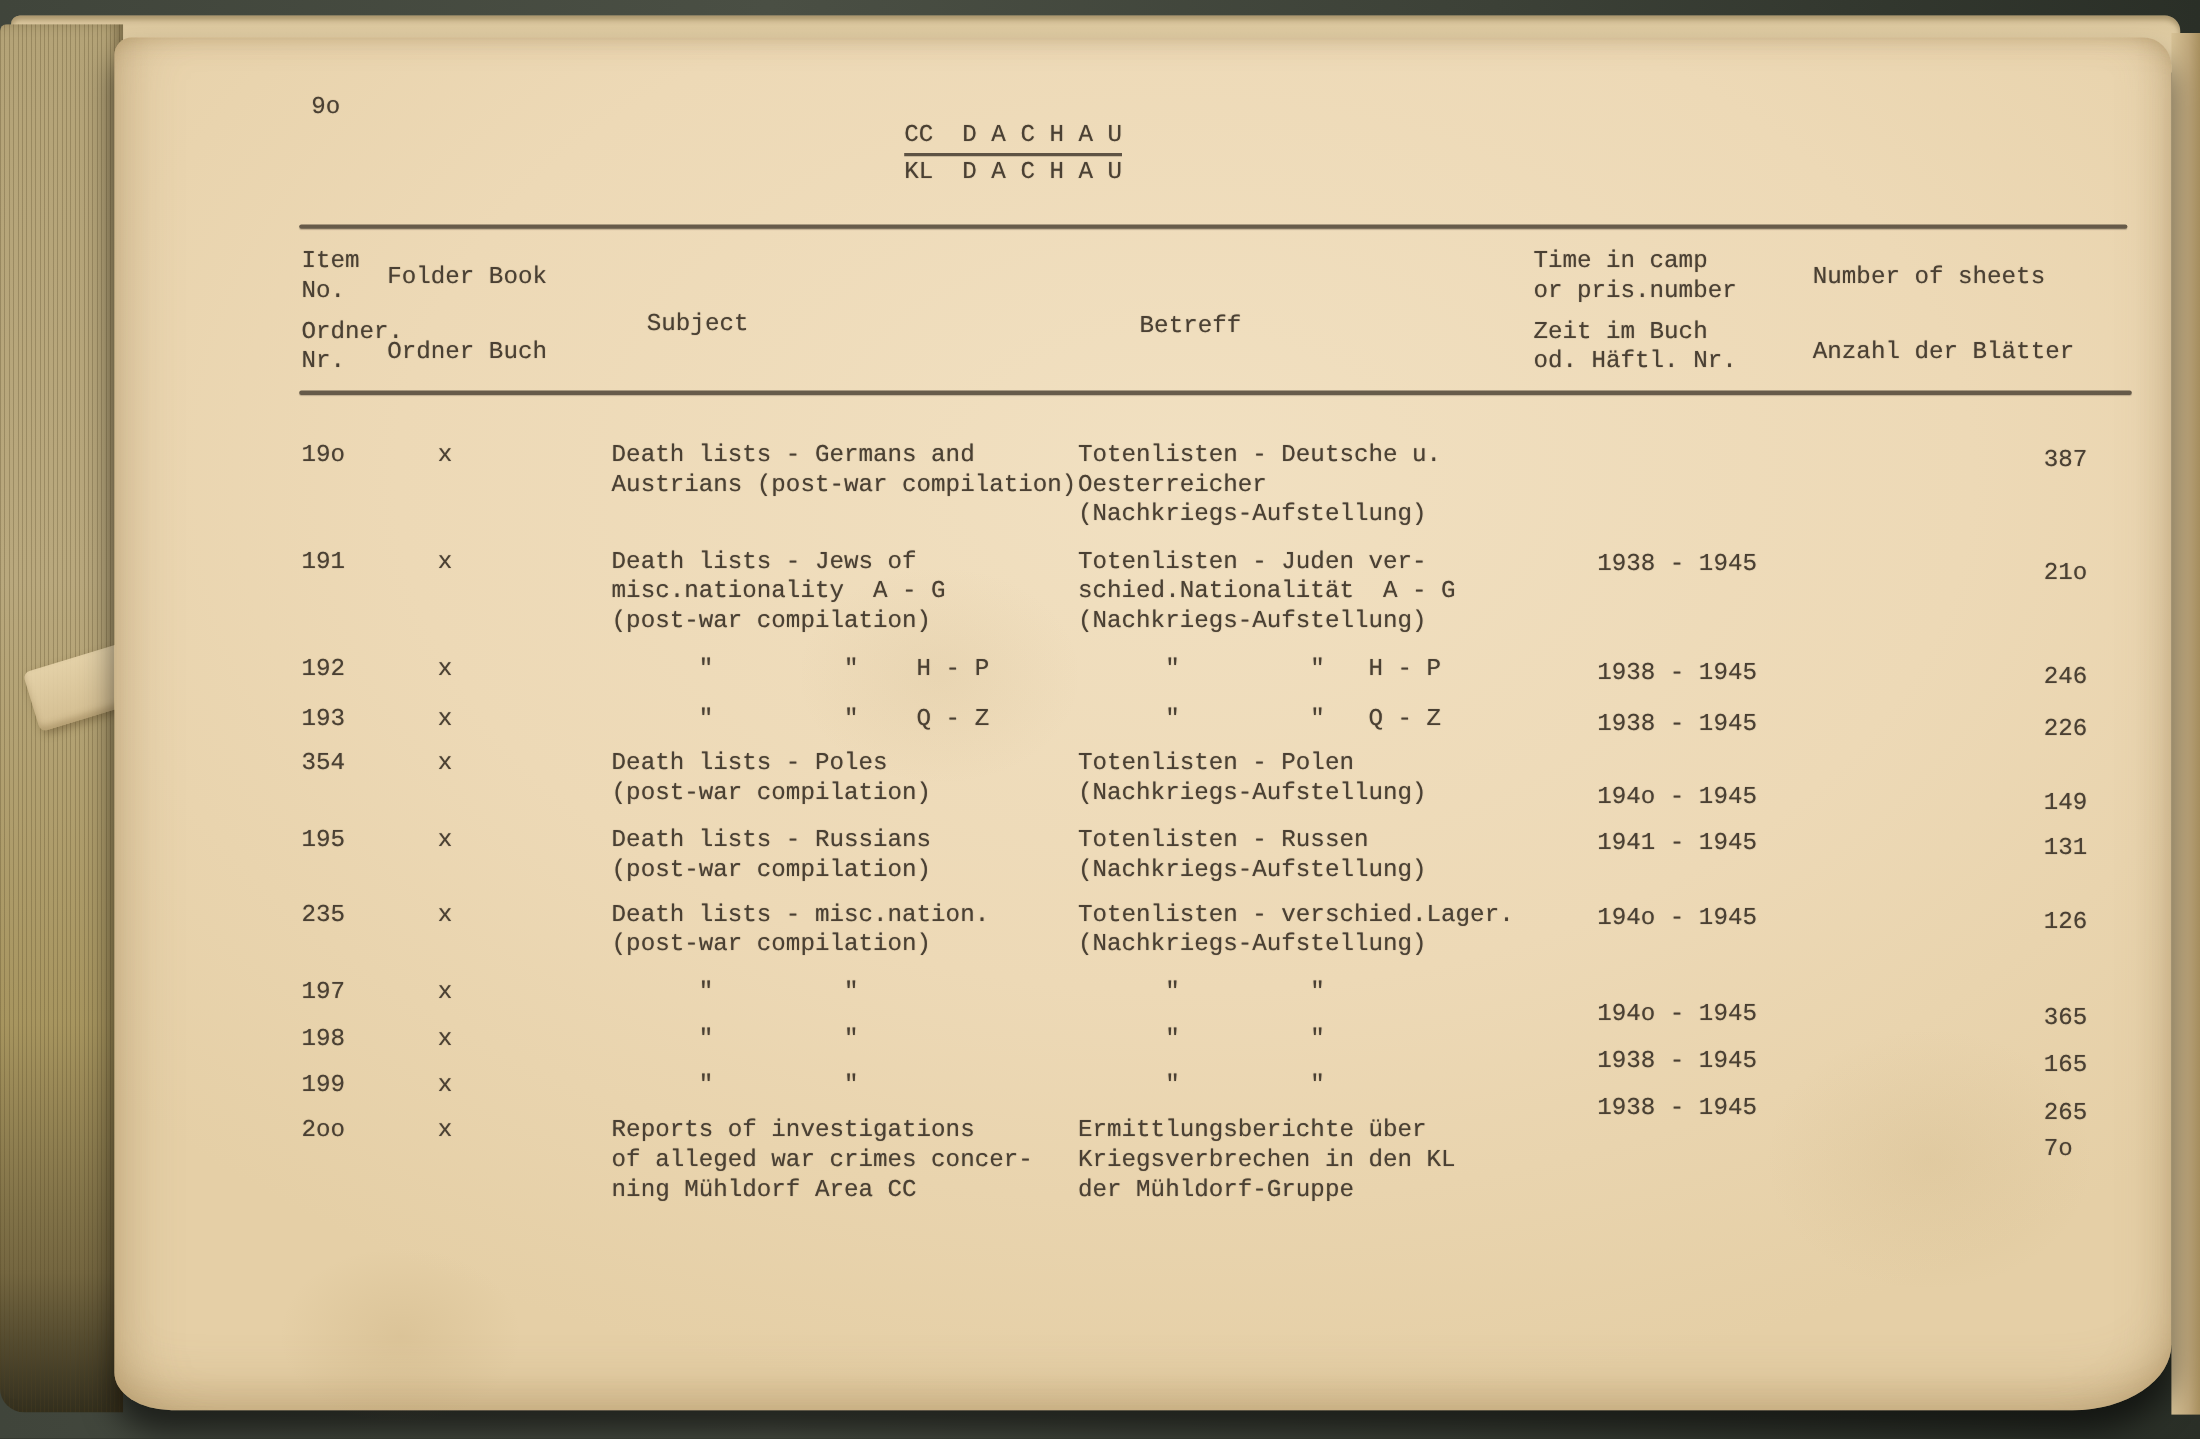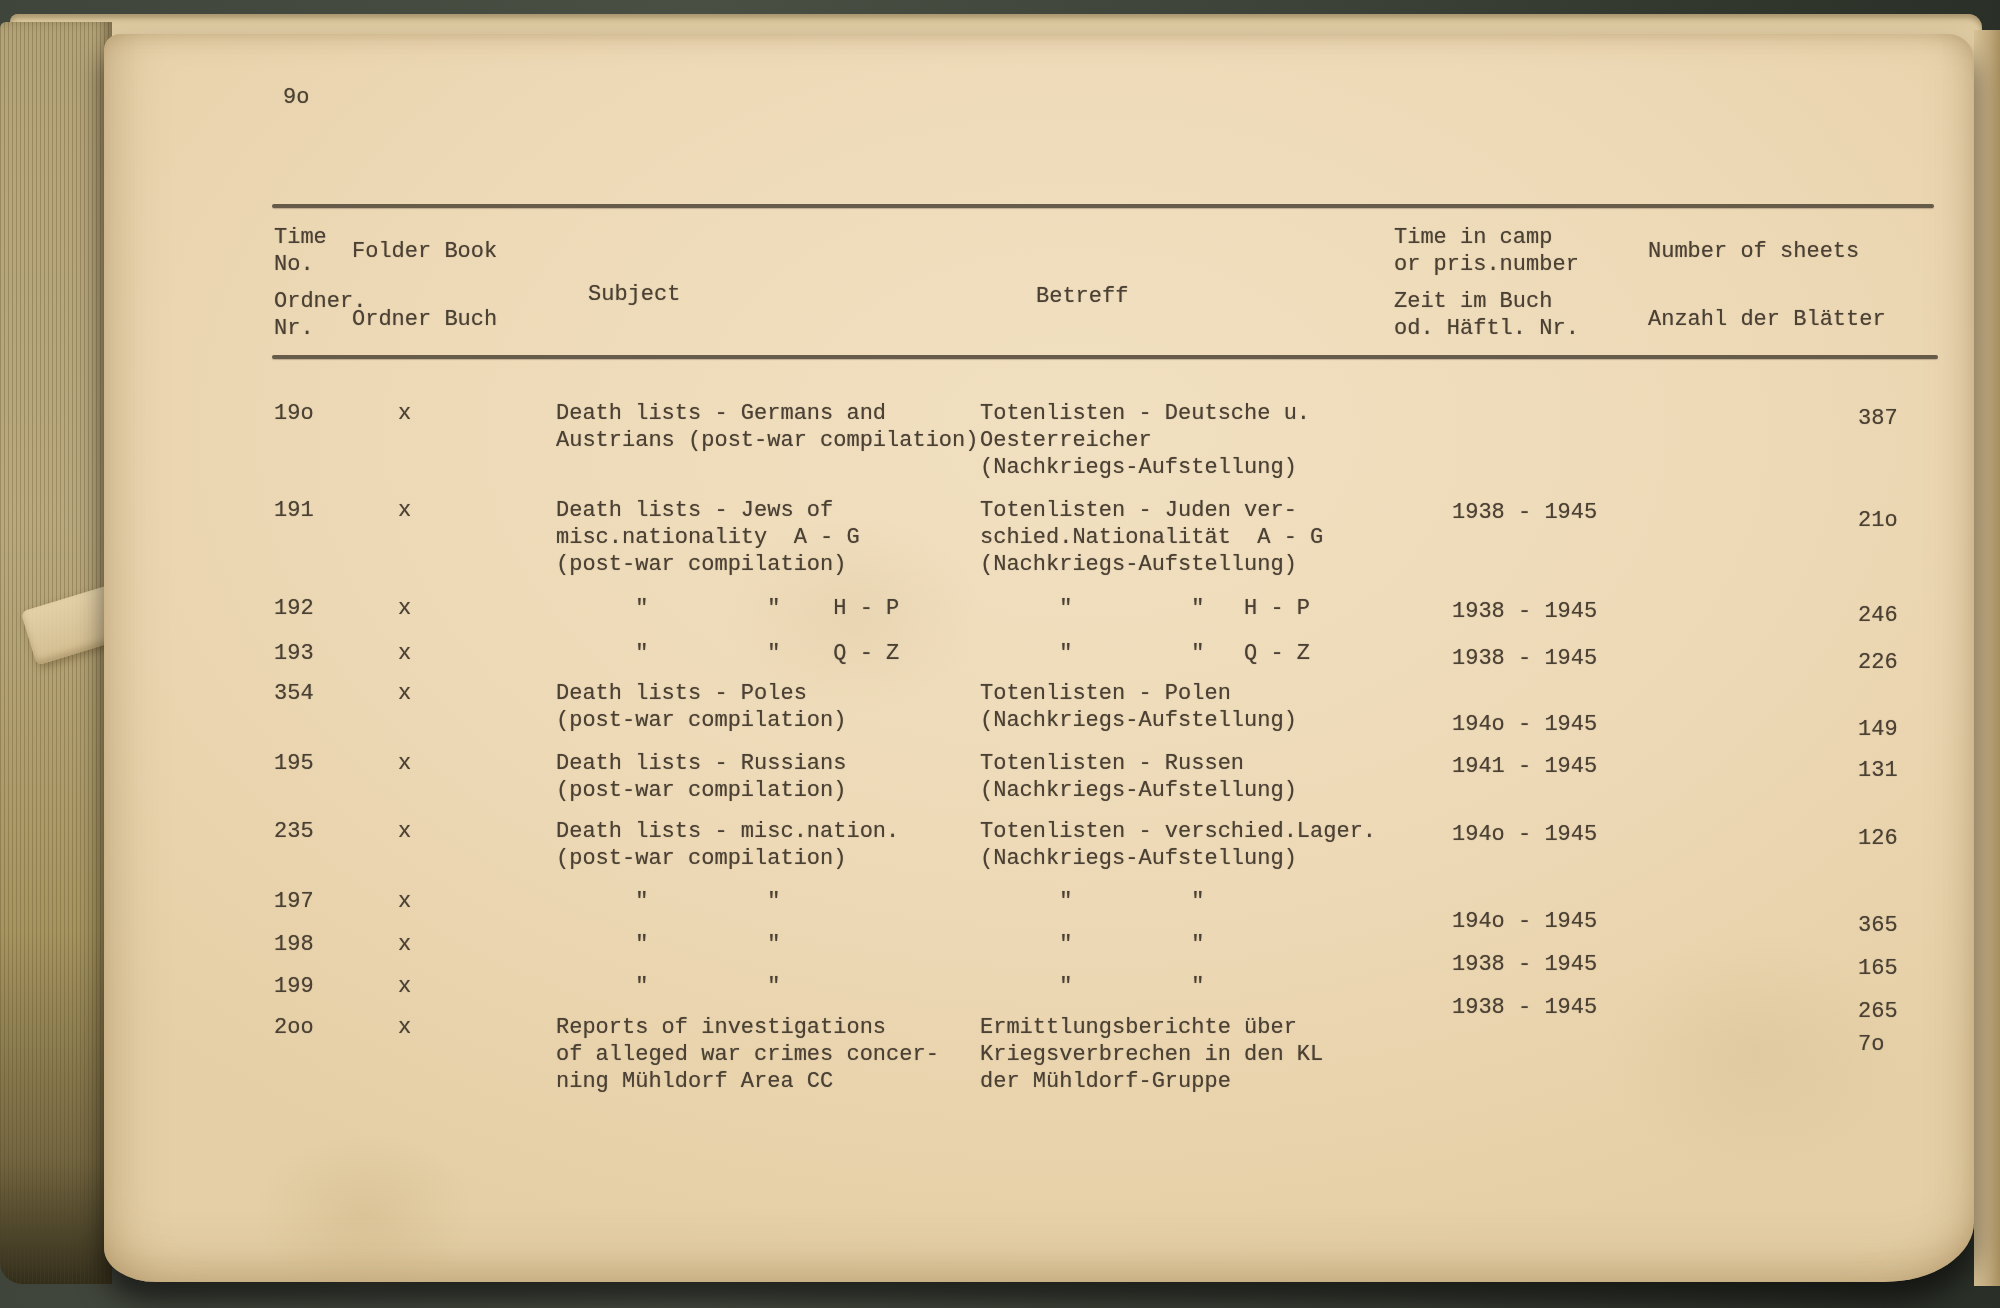--- a/index.html
+++ b/index.html
@@ -92,24 +92,28 @@
   <div class="page">
     <div class="stain s1"></div>
     <div class="stain s2"></div>
     <div class="stain s3"></div>
   </div>
 
   <div class="text-layer">
 
     <div class="tw" style="left:283px;top:84px">9o</div>
 
+    <div class="title-block">
+      <div class="title-line u">CC  D A C H A U</div><br>
+      <div class="title-line">KL  D A C H A U</div>
+    </div>
 
     <div class="rule" style="left:272px;top:204px;width:1662px"></div>
 
-    <span class="tw" style="left:274px;top:224px">Time
+    <span class="tw" style="left:274px;top:224px">Item
 No.</span>
     <span class="tw" style="left:352px;top:238px">Folder Book</span>
     <span class="tw" style="left:588px;top:281px">Subject</span>
     <span class="tw" style="left:1036px;top:283px">Betreff</span>
     <span class="tw" style="left:1394px;top:224px">Time in camp
 or pris.number</span>
     <span class="tw" style="left:1648px;top:238px">Number of sheets</span>
     <span class="tw" style="left:274px;top:288px">Ordner.
 Nr.</span>
     <span class="tw" style="left:352px;top:306px">Ordner Buch</span>

